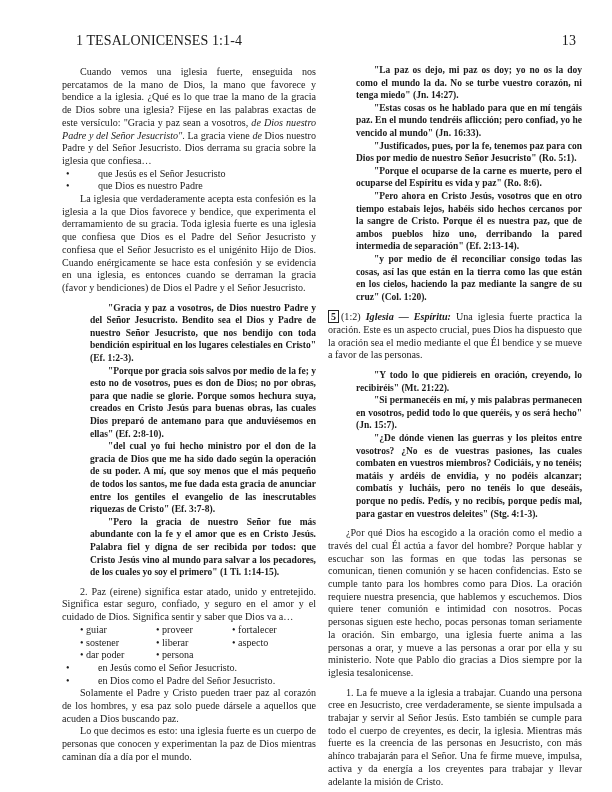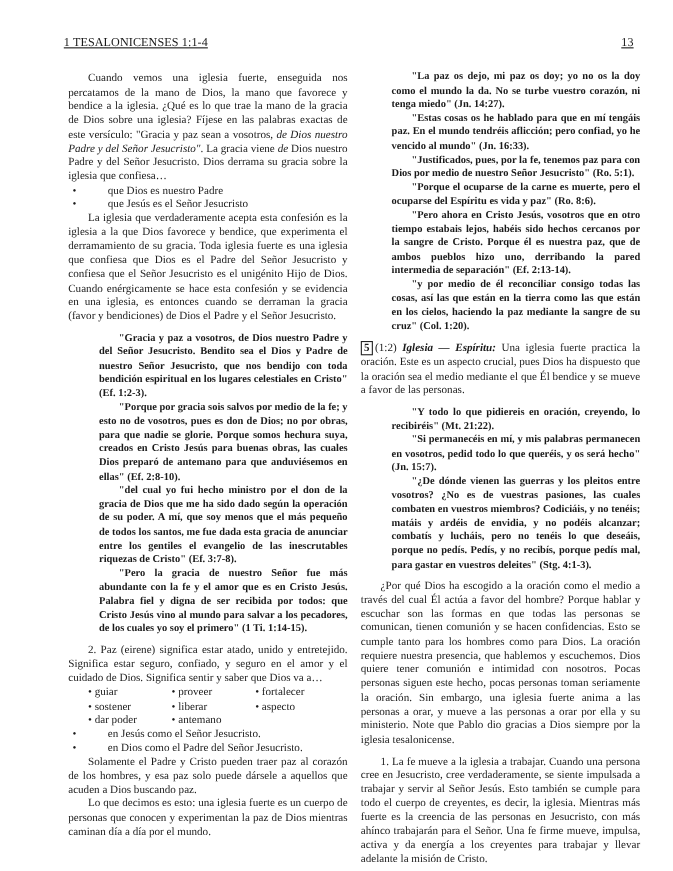--- a/index.html
+++ b/index.html
@@ -1,19 +1,19 @@
 <!DOCTYPE html>
 <html><head>
 <meta charset="utf-8">
 <style>
   html, body { margin: 0; padding: 0; background: #ffffff; }
   body { width: 612px; height: 792px; position: relative; overflow: hidden;
          font-family: "Liberation Serif", "DejaVu Serif", serif; color: #1a1a1a; }
-  .header { position: absolute; top: 33px; left: 58px; right: 36px; height: 14px;
-            font-size: 11px; display: flex; justify-content: space-between; letter-spacing: 0.1px; text-decoration: underline; }
+  .header { position: absolute; top: 33px; left: 76px; right: 36px; height: 14px;
+            font-size: 14px; display: flex; justify-content: space-between; letter-spacing: 0.1px; }
   .col { position: absolute; top: 66px; width: 254px; font-size: 10.1px; line-height: 12.7px; }
   .col-left { left: 62px; }
   .col-right { left: 328px; top: 64px; }
   p { margin: 0; text-align: justify; }
   .indent { text-indent: 18px; }
   .quote { margin-left: 28px; font-weight: bold; font-size: 9.5px; line-height: 12.6px; text-align: justify; }
   .quote p { text-indent: 18px; }
   .bullets { margin: 0; padding: 0; list-style: none; }
   .bullets li { position: relative; padding-left: 36px; }
   .bullets li::before { content: "•"; position: absolute; left: 4px; }
@@ -29,42 +29,42 @@
 <body>
 
 <div class="header">
   <span>1 TESALONICENSES 1:1-4</span>
   <span>13</span>
 </div>
 
 <div class="col col-left">
   <p class="indent"><span>Cuando vemos una iglesia fuerte, enseguida nos percatamos de la mano de Dios, la mano que favorece y bendice a la iglesia. ¿Qué es lo que trae la mano de la gracia de Dios sobre una iglesia? Fíjese en las palabras exactas de este versículo: "Gracia y paz sean a vosotros, </span><i>de Dios nuestro Padre y del Señor Jesucristo"</i><span>. La gracia viene </span><i>de</i><span> Dios nuestro Padre y del Señor Jesucristo. Dios derrama su gracia sobre la iglesia que confiesa…</span></p>
   <ul class="bullets">
+    <li>que Jesús es el Señor Jesucristo</li>
     <li>que Dios es nuestro Padre</li>
-    <li>que Jesús es el Señor Jesucristo</li>
   </ul>
   <p class="indent">La iglesia que verdaderamente acepta esta confesión es la iglesia a la que Dios favorece y bendice, que experimenta el derramamiento de su gracia. Toda iglesia fuerte es una iglesia que confiesa que Dios es el Padre del Señor Jesucristo y confiesa que el Señor Jesucristo es el unigénito Hijo de Dios. Cuando enérgicamente se hace esta confesión y se evidencia en una iglesia, es entonces cuando se derraman la gracia (favor y bendiciones) de Dios el Padre y el Señor Jesucristo.</p>
   <div class="gap"></div>
   <div class="quote">
     <p>"Gracia y paz a vosotros, de Dios nuestro Padre y del Señor Jesucristo. Bendito sea el Dios y Padre de nuestro Señor Jesucristo, que nos bendijo con toda bendición espiritual en los lugares celestiales en Cristo" (Ef. 1:2-3).</p>
     <p>"Porque por gracia sois salvos por medio de la fe; y esto no de vosotros, pues es don de Dios; no por obras, para que nadie se glorie. Porque somos hechura suya, creados en Cristo Jesús para buenas obras, las cuales Dios preparó de antemano para que anduviésemos en ellas" (Ef. 2:8-10).</p>
     <p>"del cual yo fui hecho ministro por el don de la gracia de Dios que me ha sido dado según la operación de su poder. A mí, que soy menos que el más pequeño de todos los santos, me fue dada esta gracia de anunciar entre los gentiles el evangelio de las inescrutables riquezas de Cristo" (Ef. 3:7-8).</p>
     <p>"Pero la gracia de nuestro Señor fue más abundante con la fe y el amor que es en Cristo Jesús. Palabra fiel y digna de ser recibida por todos: que Cristo Jesús vino al mundo para salvar a los pecadores, de los cuales yo soy el primero" (1 Ti. 1:14-15).</p>
   </div>
   <div class="gap"></div>
   <p class="indent">2.   Paz (eirene) significa estar atado, unido y entretejido. Significa estar seguro, confiado, y seguro en el amor y el cuidado de Dios. Significa sentir y saber que Dios va a…</p>
   <div class="grid3">
     <span>guiar</span>
     <span>proveer</span>
     <span>fortalecer</span>
     <span>sostener</span>
     <span>liberar</span>
     <span>aspecto</span>
     <span>dar poder</span>
-    <span>antemano</span>
+    <span>persona</span>
   </div>
   <ul class="bullets">
     <li>en Jesús como el Señor Jesucristo.</li>
     <li>en Dios como el Padre del Señor Jesucristo.</li>
   </ul>
   <p class="indent">Solamente el Padre y Cristo pueden traer paz al corazón de los hombres, y esa paz solo puede dársele a aquellos que acuden a Dios buscando paz.</p>
   <p class="indent">Lo que decimos es esto: una iglesia fuerte es un cuerpo de personas que conocen y experimentan la paz de Dios mientras caminan día a día por el mundo.</p>
 </div>
 
 <div class="col col-right">

